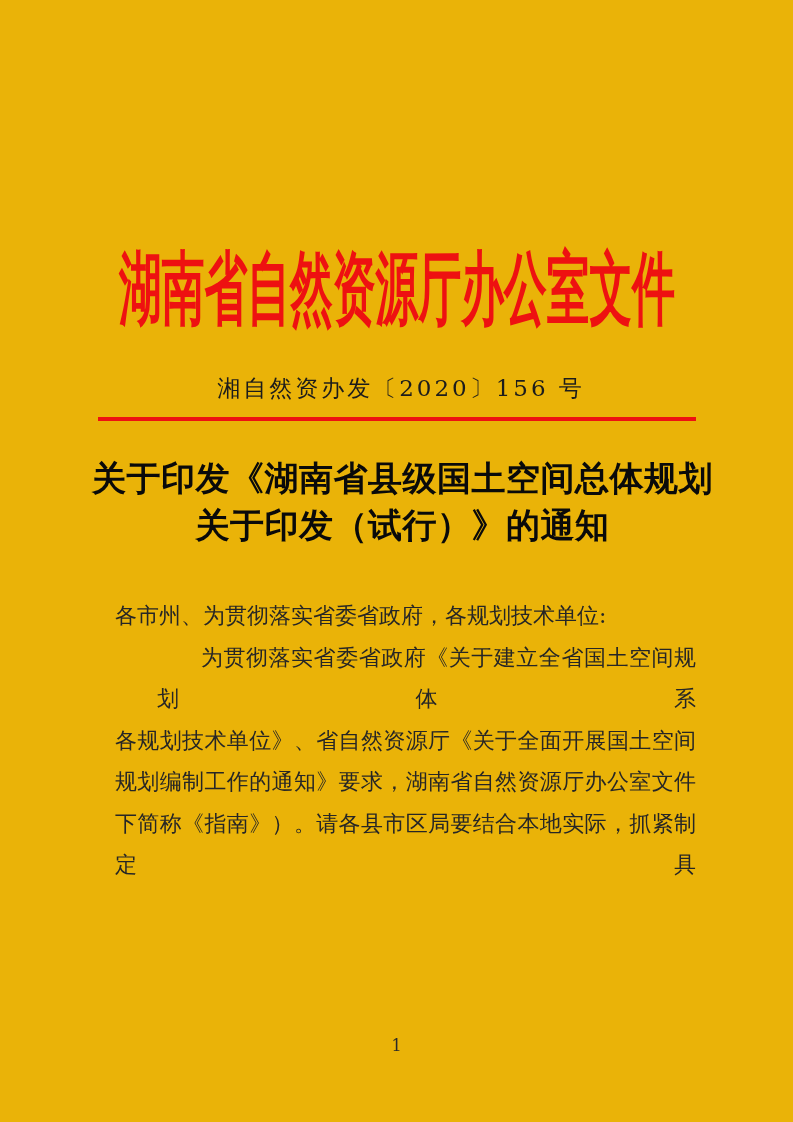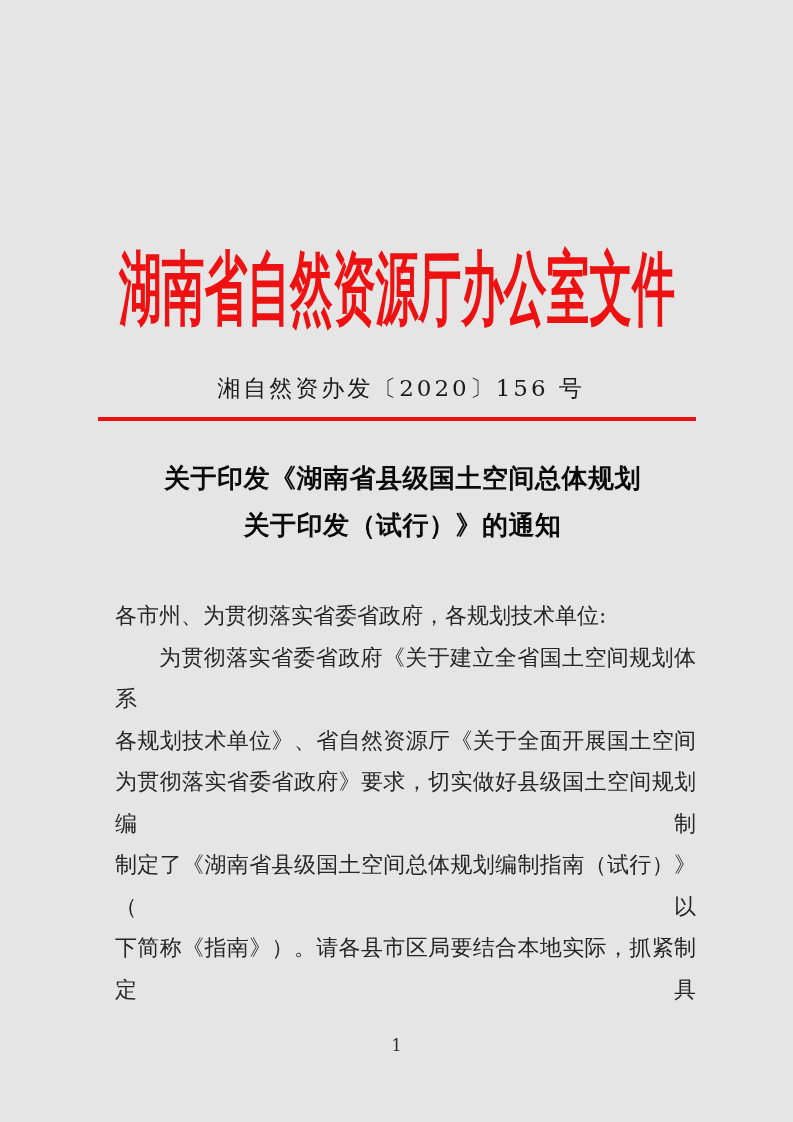--- a/index.html
+++ b/index.html
@@ -5,21 +5,21 @@
   * { margin: 0; padding: 0; box-sizing: border-box; }
   html, body { background: #ffffff; }
   body {
     width: 793px; height: 1122px;
     position: relative;
     font-family: "DejaVu Serif", "Liberation Serif", serif;
     overflow: hidden;
   }
   .page {
     position: absolute; inset: 0;
-    background: #e5e5e5;
+    background: #eab308;
   }
   
   .banner {
     position: absolute;
     top: 236px; left: 0; right: 0;
     text-align: center;
     line-height: 0;
   }
   .banner svg { display: inline-block; }
   .banner text {
@@ -41,38 +41,38 @@
     position: absolute;
     top: 417px; left: 98px;
     width: 598px; height: 4px;
     background: #ee1111;
   }
   
   .title {
     position: absolute;
     top: 455px; left: 12px; right: 0;
     text-align: center;
-    font-size: 26px;
+    font-size: 34px;
     line-height: 47px;
     font-weight: bold;
     letter-spacing: 0.5px;
     color: #0a0a0a;
   }
   .title .title-line { display: block; }
   
   .body-block {
     position: absolute;
     top: 595px; left: 115px;
     width: 581px;
     font-size: 22px;
     line-height: 41.5px;
     color: #262626;
   }
   .body-line { white-space: nowrap; }
-  .body-line.indent { text-indent: 2em; }
+  .body-line.indent { text-indent: 2em; margin-left: 42px; }
   .body-line.justify {
     white-space: normal;
     text-align: justify;
     text-align-last: justify;
   }
   
   .page-number {
     position: absolute;
     top: 1036px; left: 0; right: 0;
     text-align: center;
@@ -98,20 +98,19 @@
 
   <h1 class="title">
     <span class="title-line">关于印发《湖南省县级国土空间总体规划</span>
     <span class="title-line">关于印发（试行）》的通知</span>
   </h1>
 
   <div class="body-block">
       <div class="body-line">各市州、为贯彻落实省委省政府，各规划技术单位:</div>
       <div class="body-line indent justify">为贯彻落实省委省政府《关于建立全省国土空间规划体系</div>
       <div class="body-line justify">各规划技术单位》、省自然资源厅《关于全面开展国土空间</div>
-      <div class="body-line justify">为贯彻落实省委省政府》要求，切实做好县级国土空间规划编制</div>
-      <div class="body-line justify">制定了《湖南省县级国土空间总体规划编制指南（试行）》（以</div>
+      <div class="body-line justify">规划编制工作的通知》要求，湖南省自然资源厅办公室文件</div>
       <div class="body-line justify">下简称《指南》）。请各县市区局要结合本地实际，抓紧制定具</div>
     </div>
 
   <div class="page-number">1</div>
 
 </div>
 
 </body></html>

